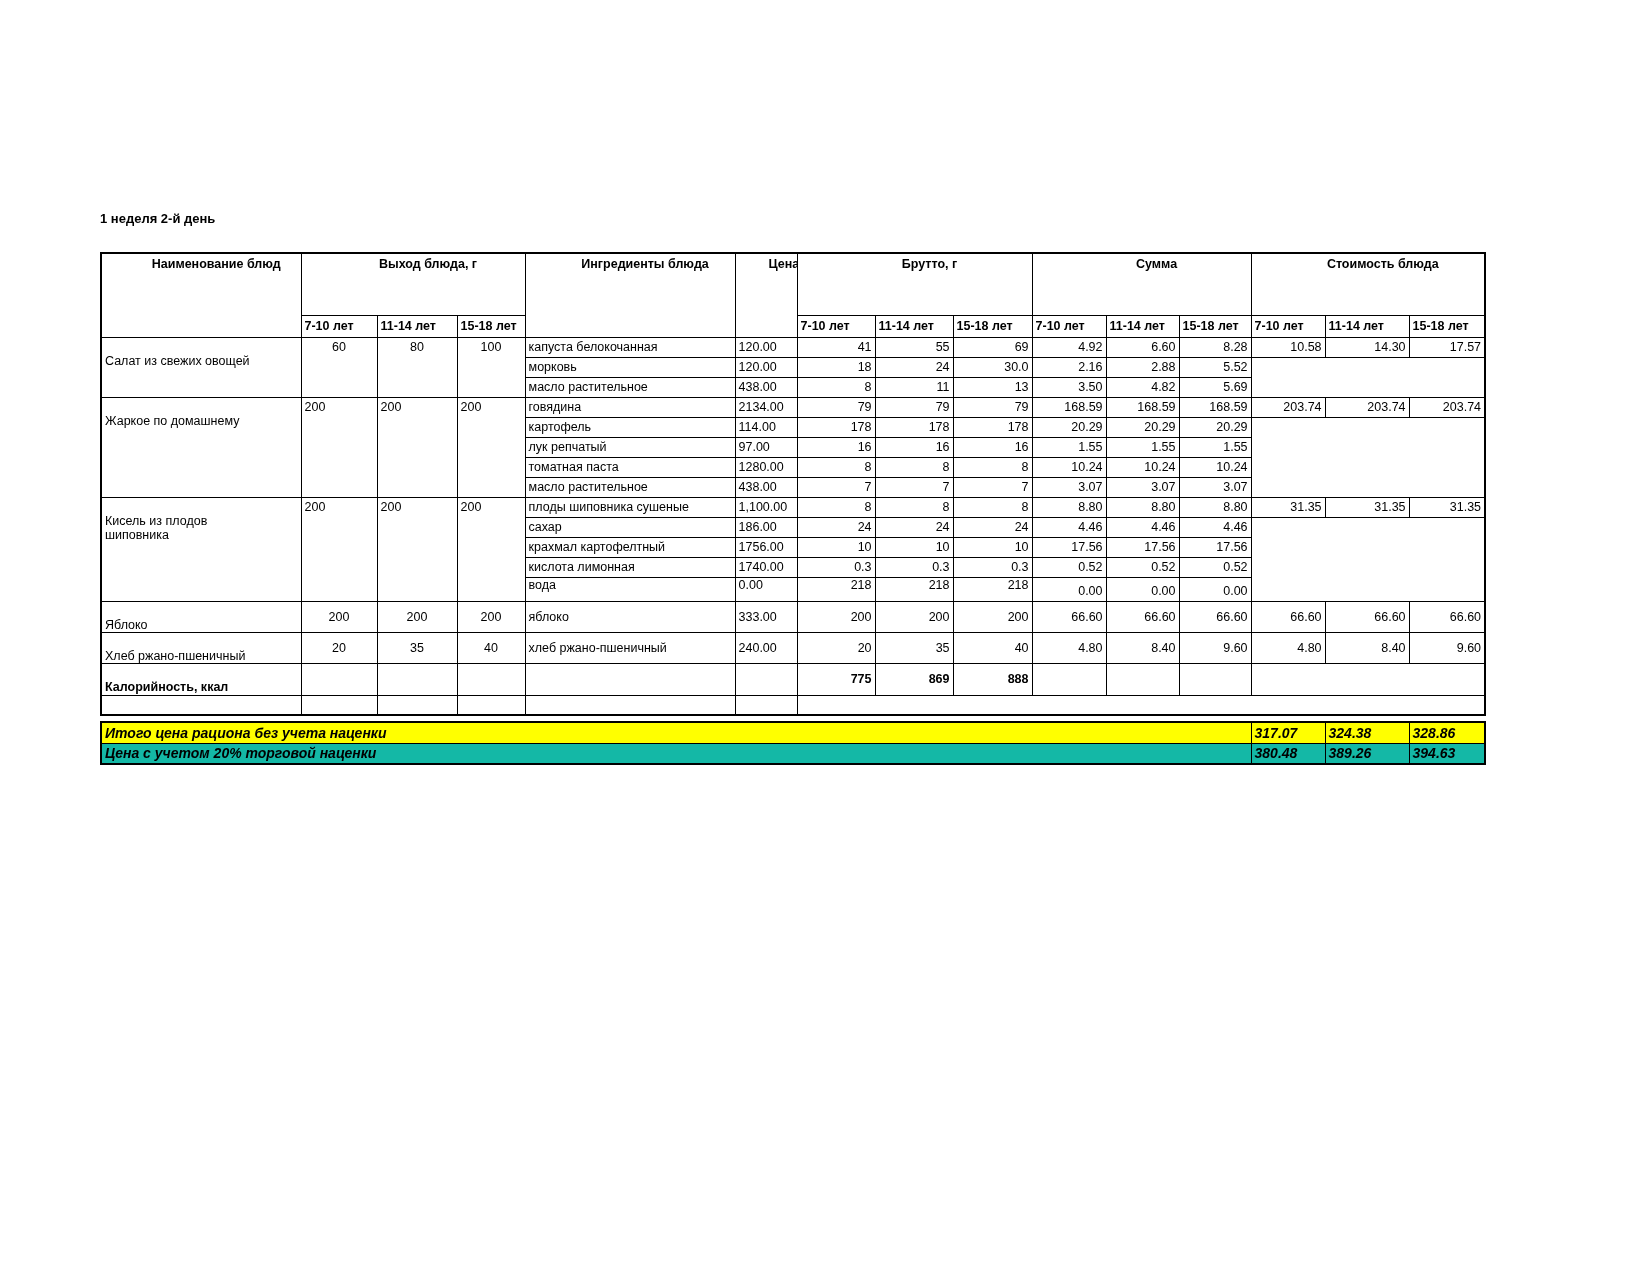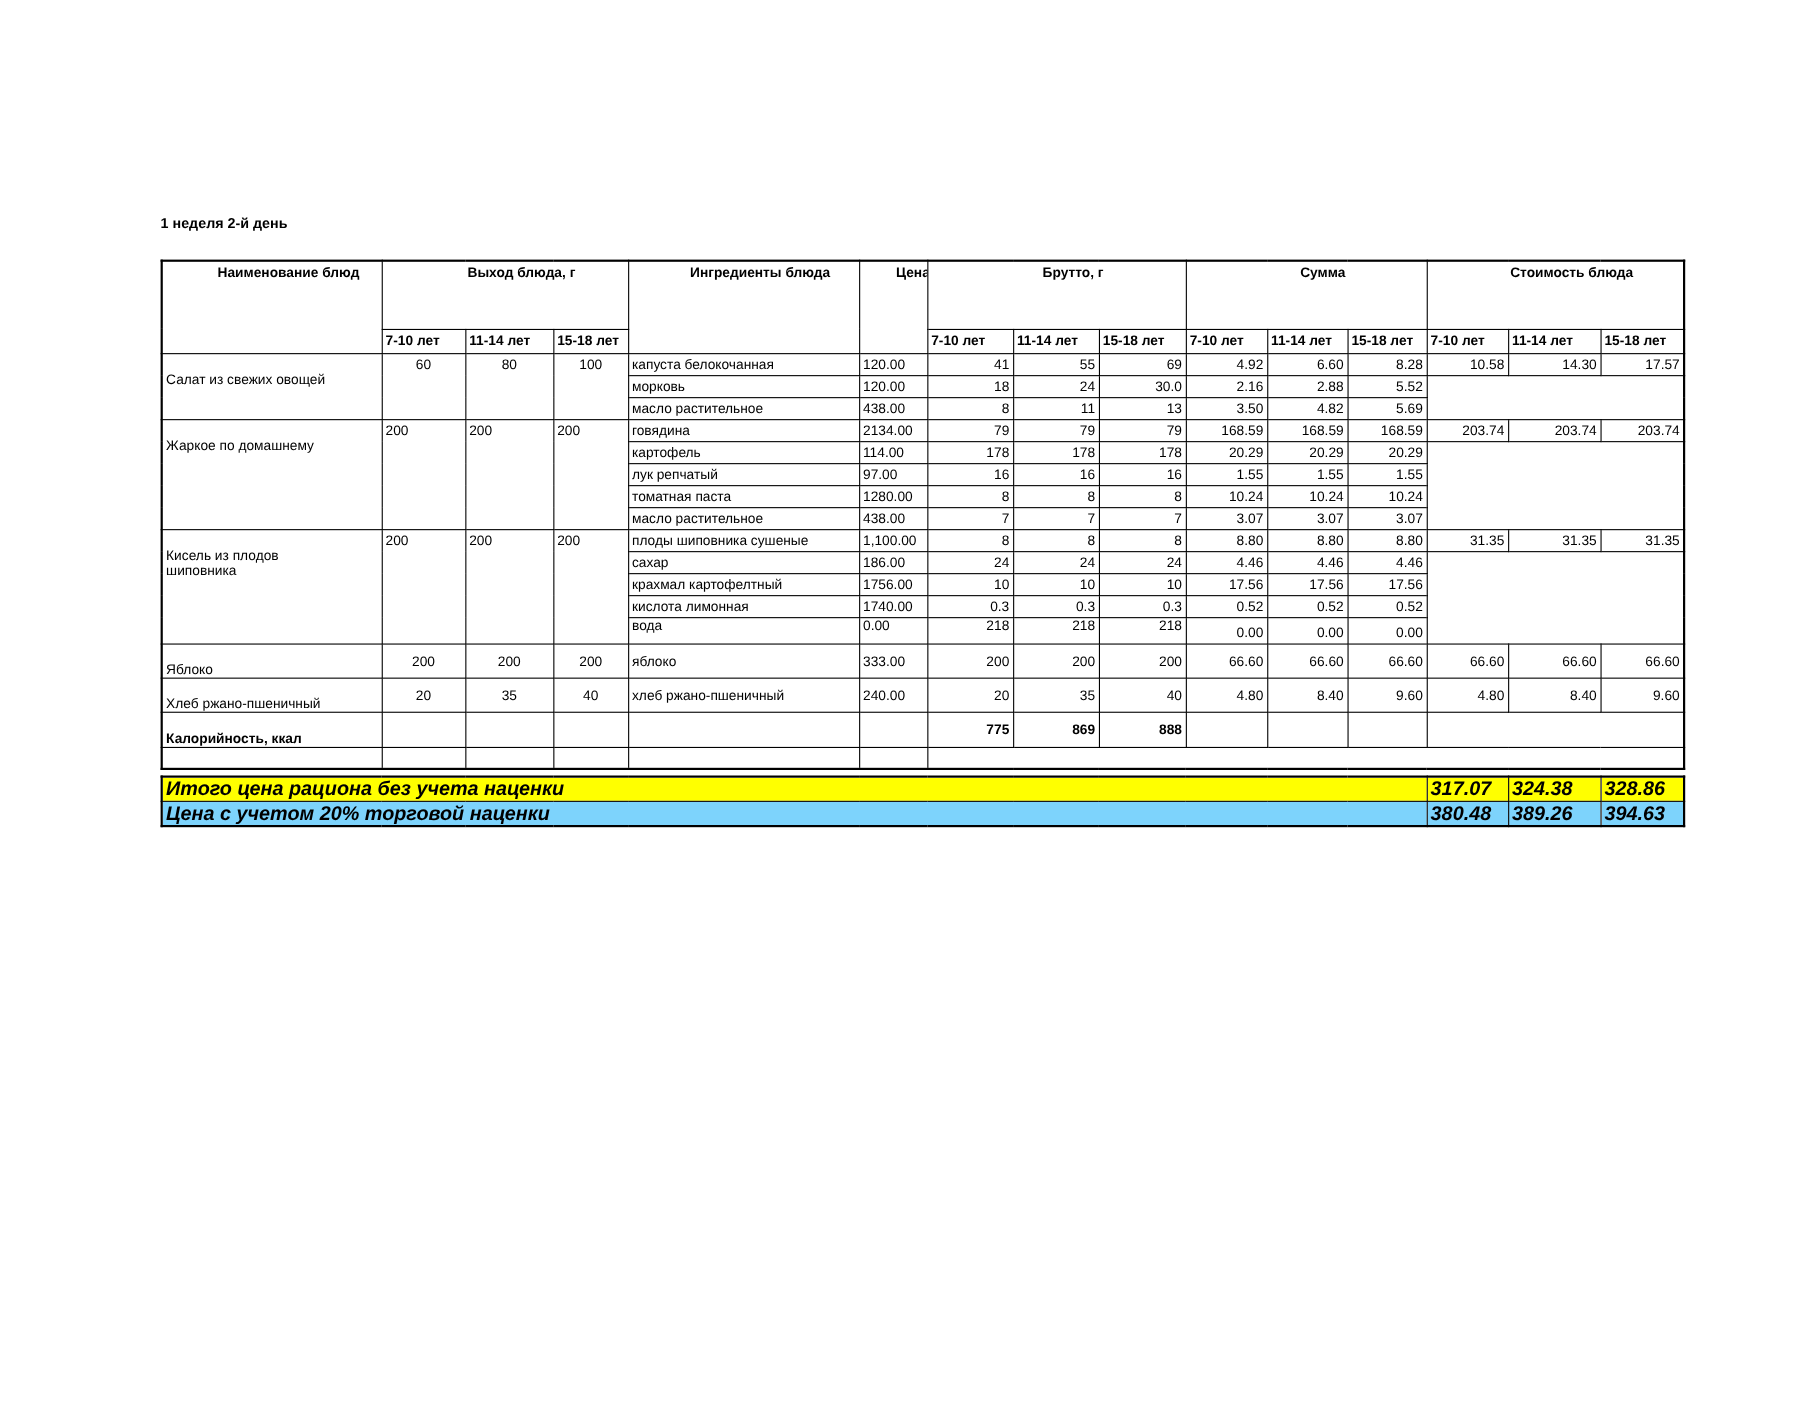--- a/index.html
+++ b/index.html
@@ -1,20 +1,20 @@
 <!DOCTYPE html>
 <html><head>
 <meta charset="utf-8">
 <style>
   html,body{margin:0;padding:0;}
   body{
     width:1650px;height:1275px;background:#ffffff;position:relative;
     font-family:"Liberation Sans", sans-serif;color:#000;
   }
-  .sheet{position:absolute;left:100px;top:195px;width:1400px;margin-left:46px;}
+  .sheet{position:absolute;left:100px;top:211px;width:1400px;}
   .title{font-size:13px;font-weight:bold;margin-bottom:26px;}
   table{border-collapse:collapse;table-layout:fixed;width:1384px;}
   .main-table{border:2px solid #000;}
   .totals-table{border:2px solid #000;margin-top:5px;}
   td{
     border:1px solid #000;font-size:12.5px;line-height:1.15;
     padding:0 3px;overflow:hidden;white-space:nowrap;
   }
   tr{height:20px;}
   tr.hdr1{height:62px;}
@@ -28,21 +28,21 @@
   .b{font-weight:bold;}
   .out{vertical-align:top;padding-top:2px;}
   .ctr{text-align:center;}
   .lft{text-align:left;}
   .ing{text-align:left;}
   .price{text-align:left;}
   .num{text-align:right;}
   tr.tall td{vertical-align:top;}
   tr.tall td.vb{vertical-align:bottom;padding-bottom:2px;}
   .totals-table tr{height:21px;}
-  .totals-table td{font-weight:bold;font-style:italic;font-size:18px;}
+  .totals-table td{font-weight:bold;font-style:italic;font-size:14px;}
   .tlabel{text-align:left;}
   .tval{text-align:left;}
 </style>
 </head>
 <body>
 
 <div class="sheet">
   <div class="title">1 неделя 2-й день</div>
 
   <table class="main-table">
@@ -329,21 +329,21 @@
         <col style="width:84px">
         <col style="width:76px">
     </colgroup>
     <tbody>
       <tr style="background-color: rgb(255, 255, 0);">
         <td class="tlabel" colspan="12">Итого цена рациона без учета наценки</td>
         <td class="tval">317.07</td>
         <td class="tval">324.38</td>
         <td class="tval">328.86</td>
       </tr>
-      <tr style="background-color: #7dd3fc;">
+      <tr style="background-color: #14b8a6;">
         <td class="tlabel" colspan="12">Цена с учетом 20% торговой наценки</td>
         <td class="tval">380.48</td>
         <td class="tval">389.26</td>
         <td class="tval">394.63</td>
       </tr>
     </tbody>
   </table>
 </div>
 
 </body></html>

